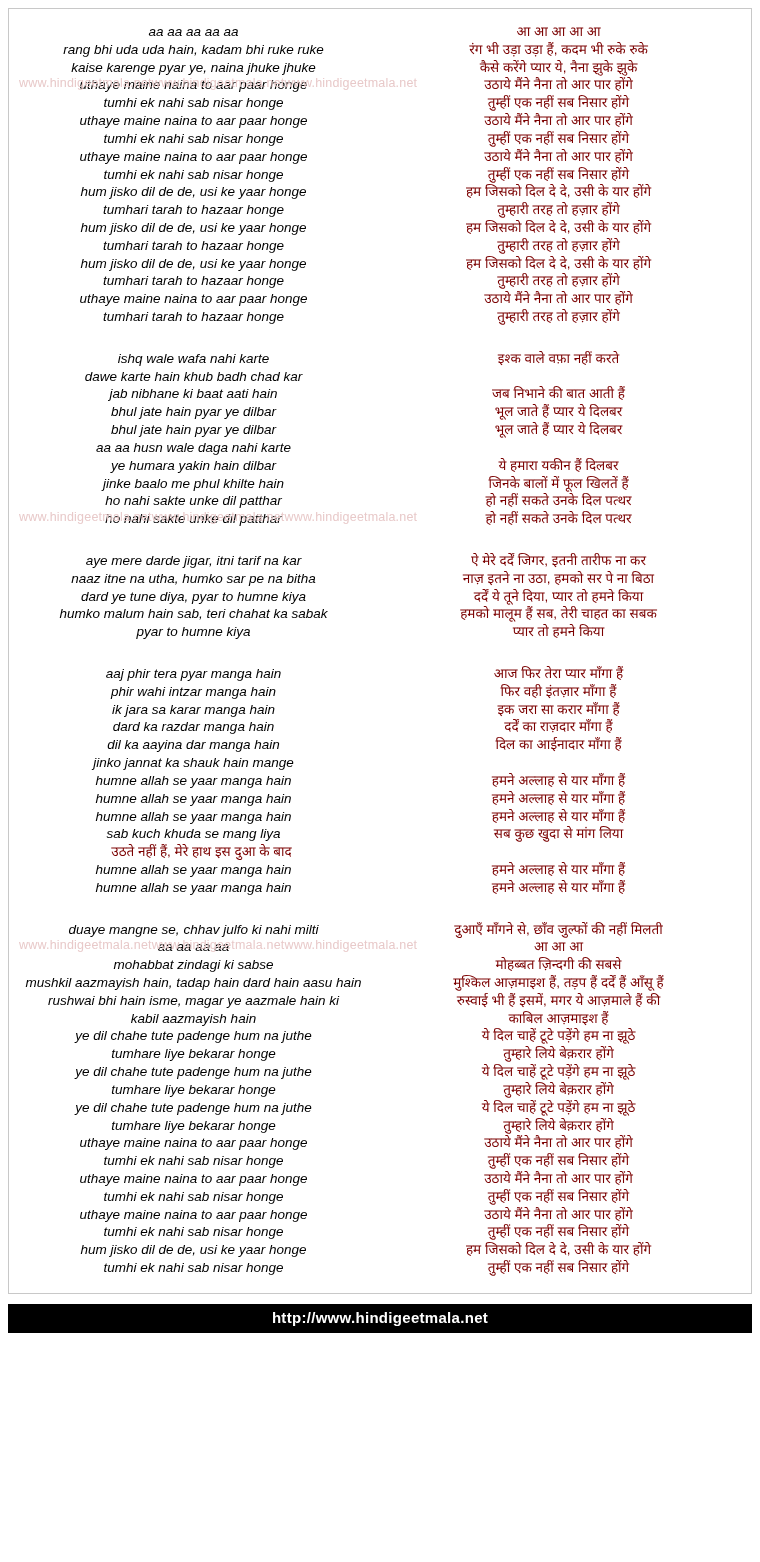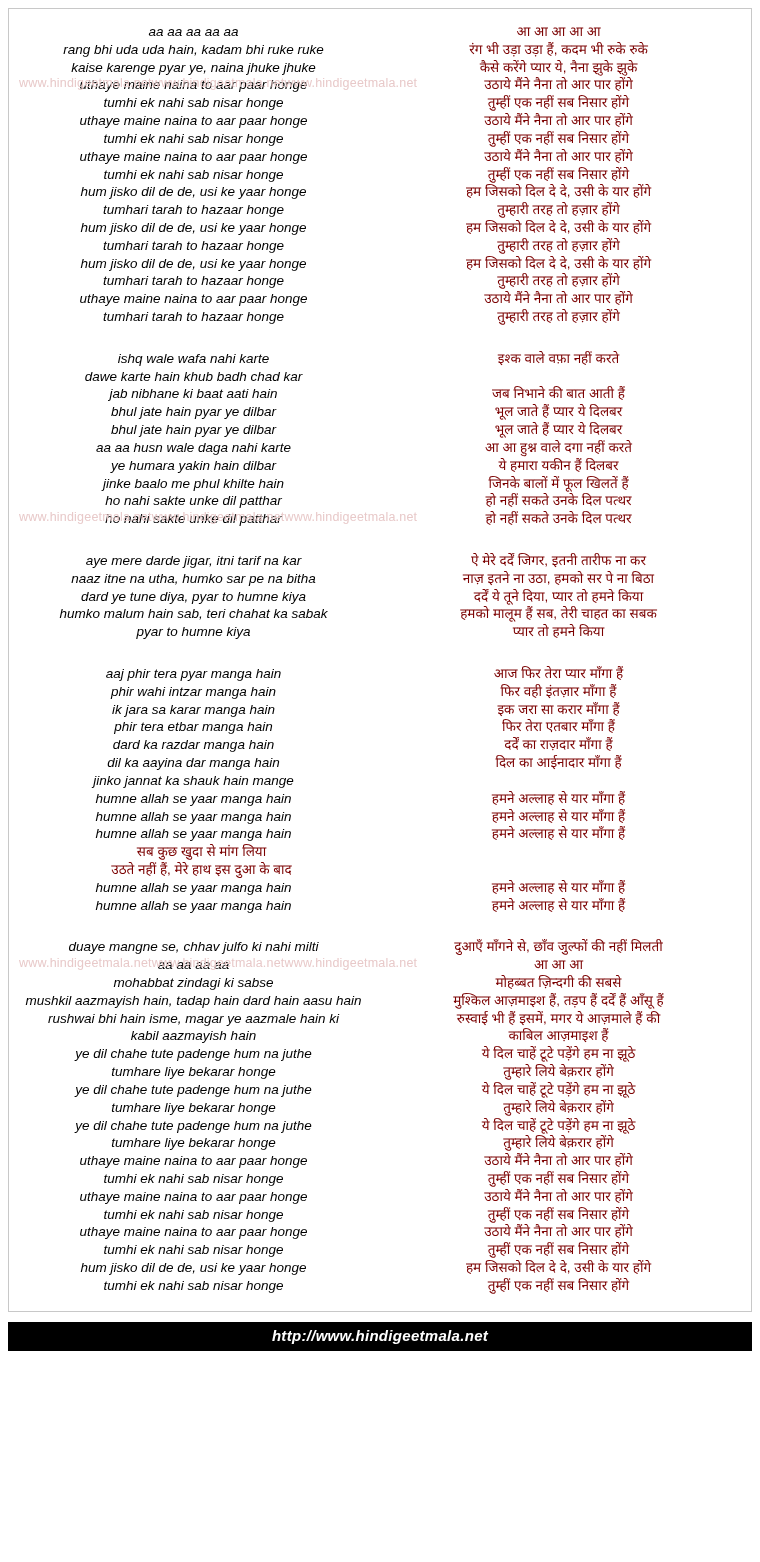--- a/index.html
+++ b/index.html
@@ -86,21 +86,20 @@
     text-align: center;
     padding: 5px 0 6px 0;
   }
   .footer-bar a, .footer-bar span {
     color: #ffffff;
     font-weight: bold;
     font-size: 15px;
     text-decoration: none;
     letter-spacing: 0.3px;
     font-family: "Liberation Sans", sans-serif;
-    font-style: italic;
   }
 </style>
 </head>
 <body>
 
 <div class="page">
   <div class="lyrics-frame">
     <div id="stanzas-root">
         <div class="stanza">
           <div class="line">
@@ -196,21 +195,20 @@
           <div class="line">
             <div class="col-left">bhul jate hain pyar ye dilbar</div>
             <div class="col-right">भूल जाते हैं प्यार ये दिलबर</div>
           </div>
           <div class="line">
             <div class="col-left">bhul jate hain pyar ye dilbar</div>
             <div class="col-right">भूल जाते हैं प्यार ये दिलबर</div>
           </div>
           <div class="line">
             <div class="col-left">aa aa husn wale daga nahi karte</div>
-            <div class="col-right">आ आ हुश्न वाले दगा नहीं करते</div>
           </div>
           <div class="line">
             <div class="col-left">ye humara yakin hain dilbar</div>
             <div class="col-right">ये हमारा यकीन हैं दिलबर</div>
           </div>
           <div class="line">
             <div class="col-left">jinke baalo me phul khilte hain</div>
             <div class="col-right">जिनके बालों में फूल खिलतें हैं</div>
           </div>
           <div class="line">
@@ -260,24 +258,20 @@
           </div>
           <div class="line">
             <div class="col-left">phir wahi intzar manga hain</div>
             <div class="col-right">फिर वही इंतज़ार माँगा हैं</div>
           </div>
           <div class="line">
             <div class="col-left">ik jara sa karar manga hain</div>
             <div class="col-right">इक जरा सा करार माँगा हैं</div>
           </div>
           <div class="line">
-            <div class="col-left">phir tera etbar manga hain</div>
-            <div class="col-right">फिर तेरा एतबार माँगा हैं</div>
-          </div>
-          <div class="line">
             <div class="col-left">dard ka razdar manga hain</div>
             <div class="col-right">दर्दें का राज़दार माँगा हैं</div>
           </div>
           <div class="line">
             <div class="col-left">dil ka aayina dar manga hain</div>
             <div class="col-right">दिल का आईनादार माँगा हैं</div>
           </div>
           <div class="line">
             <div class="col-left">jinko jannat ka shauk hain mange</div>
           </div>
@@ -287,20 +281,21 @@
           </div>
           <div class="line">
             <div class="col-left">humne allah se yaar manga hain</div>
             <div class="col-right">हमने अल्लाह से यार माँगा हैं</div>
           </div>
           <div class="line">
             <div class="col-left">humne allah se yaar manga hain</div>
             <div class="col-right">हमने अल्लाह से यार माँगा हैं</div>
           </div>
           <div class="line">
+            <div class="col-left">sab kuch khuda se mang liya</div>
             <div class="col-right">सब कुछ खुदा से मांग लिया</div>
           </div>
           <div class="line">
             <div class="col-right">उठते नहीं हैं, मेरे हाथ इस दुआ के बाद</div>
           </div>
           <div class="line">
             <div class="col-left">humne allah se yaar manga hain</div>
             <div class="col-right">हमने अल्लाह से यार माँगा हैं</div>
           </div>
           <div class="line">

